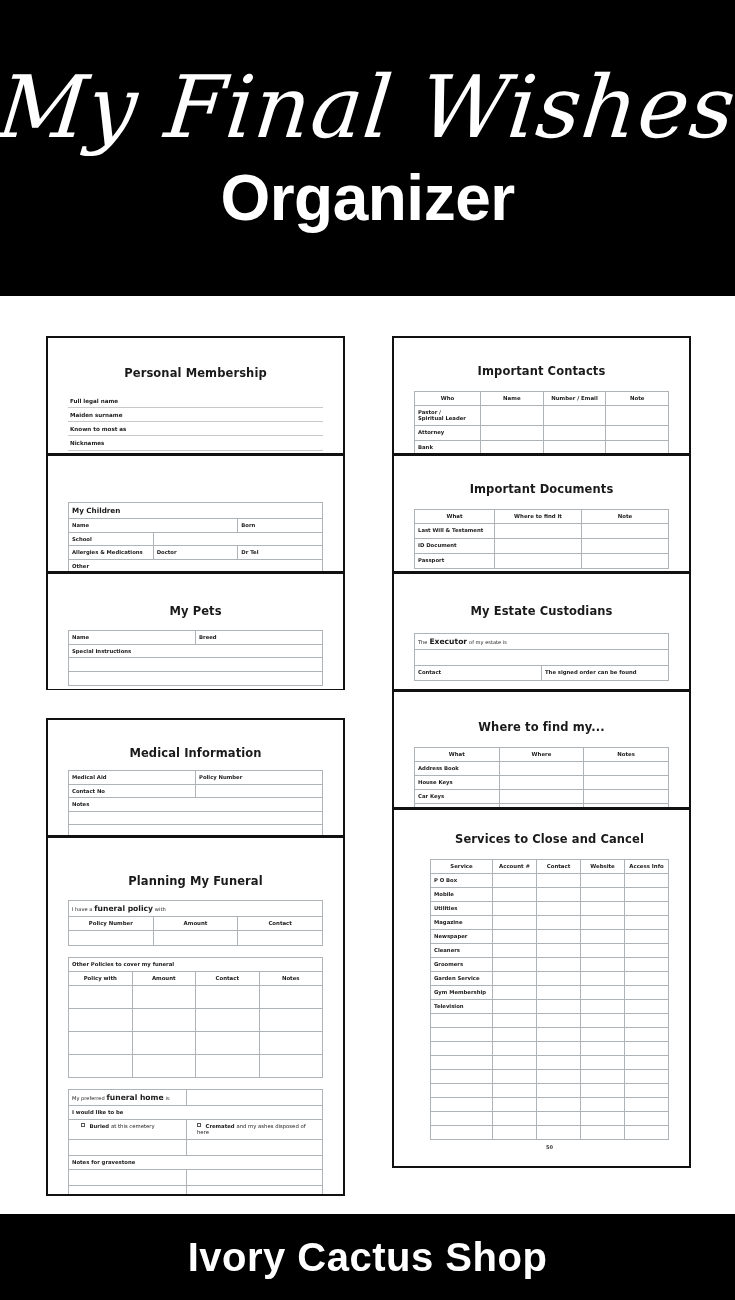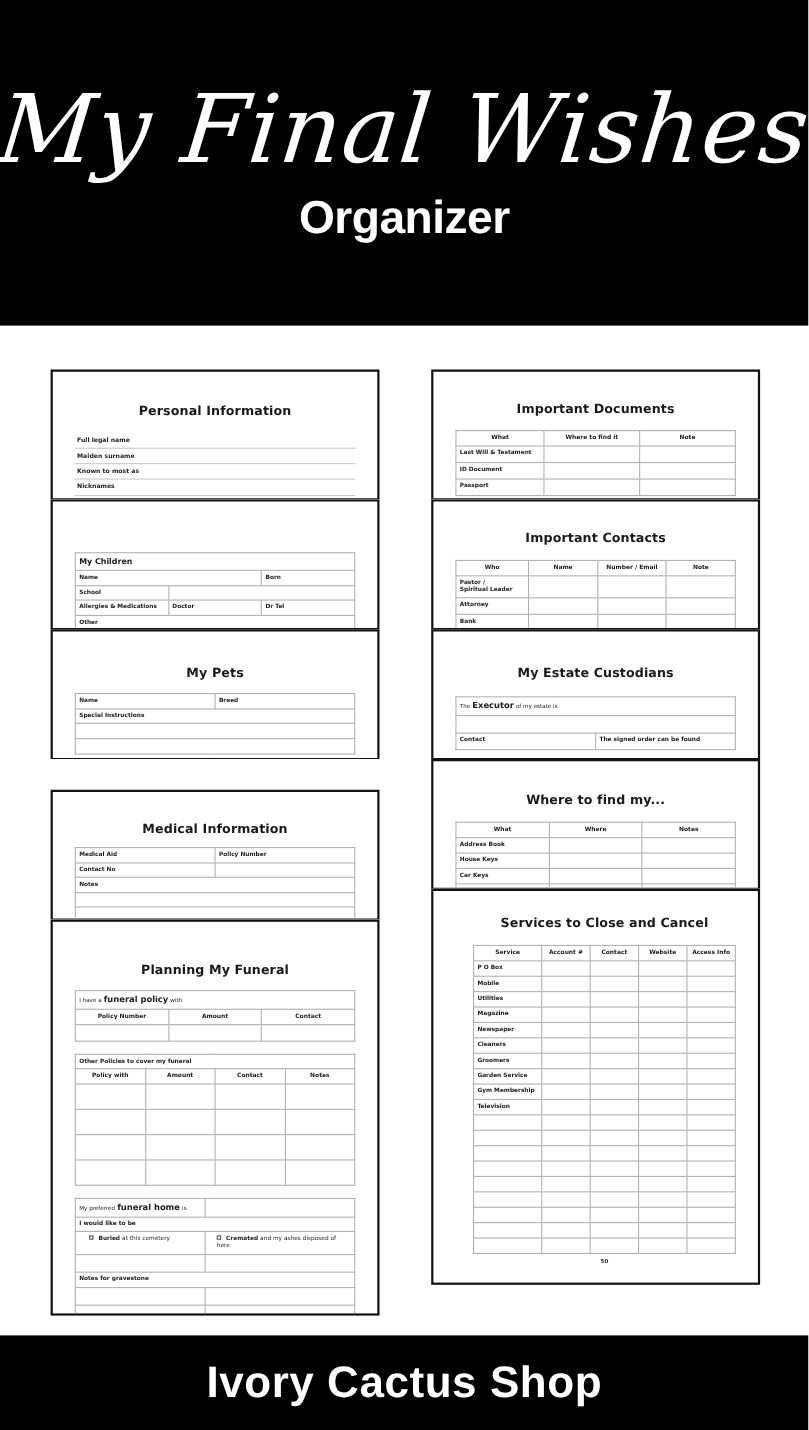--- a/index.html
+++ b/index.html
@@ -28,21 +28,21 @@
     line-height: 0.96;
     letter-spacing: 1px;
     white-space: nowrap;
     transform: skewX(-6deg);
     margin-bottom: 18px;
   }
   .header-sub {
     color: #ffffff;
     font-family: "Liberation Sans", sans-serif;
     font-weight: 700;
-    font-size: 42px;
+    font-size: 64px;
     line-height: 1;
     letter-spacing: -0.5px;
   }
 
   
   .footer-band {
     position: absolute; left: 0; bottom: 0; width: 735px; height: 86px;
     background: #000000;
     display: flex; align-items: center; justify-content: center;
   }
@@ -158,21 +158,21 @@
   <div class="header-band">
     <div class="header-script">My Final Wishes</div>
     <div class="header-sub">Organizer</div>
   </div>
 
   <div class="sheets">
 
     <div class="col col-left">
 
       <div class="panel" style="height:118px;">
-        <div class="panel-title" style="margin-top:28px;">Personal Information</div>
+        <div class="panel-title" style="margin-top:28px;">Personal Membership</div>
         <div class="ruled" style="margin-top:14px;">
           <div class="ruled-row">Full legal name</div>
           <div class="ruled-row">Maiden surname</div>
           <div class="ruled-row">Known to most as</div>
           <div class="ruled-row">Nicknames</div>
         </div>
       </div>
 
       <div class="panel" style="height:118px;">
         <div class="spacer-sm" style="height:46px;"></div>
@@ -352,48 +352,20 @@
           </table>
 
         <div class="pagenum">24</div>
       </div>
 
     </div>
 
     <div class="col col-right">
 
       <div class="panel" style="height:118px;">
-        <div class="panel-title" style="margin-top:26px;">Important Documents</div>
-        <table class="ft" style="margin-top:13px;">
-          <tbody>
-              <tr>
-            <th style="width:80px;">What</th>
-            <th>Where to find it</th>
-            <th>Note</th>
-          </tr>
-          <tr>
-            <td style="height:15px;">Last Will &amp; Testament</td>
-            <td class="blank"></td>
-            <td class="blank"></td>
-          </tr>
-          <tr>
-            <td style="height:15px;">ID Document</td>
-            <td class="blank"></td>
-            <td class="blank"></td>
-          </tr>
-          <tr>
-            <td style="height:15px;">Passport</td>
-            <td class="blank"></td>
-            <td class="blank"></td>
-          </tr>
-        </tbody>
-          </table>
-      </div>
-
-      <div class="panel" style="height:118px;">
         <div class="panel-title" style="margin-top:26px;">Important Contacts</div>
         <table class="ft" style="margin-top:13px;">
           <tbody>
               <tr>
             <th style="width:66px;">Who</th>
             <th>Name</th>
             <th>Number / Email</th>
             <th>Note</th>
           </tr>
           <tr>
@@ -405,20 +377,48 @@
           </tr>
           <tr>
             <td style="height:15px;">Attorney</td>
             <td class="blank"></td>
             <td class="blank"></td>
             <td class="blank"></td>
           </tr>
           <tr>
             <td style="height:15px;">Bank</td>
             <td class="blank"></td>
+            <td class="blank"></td>
+            <td class="blank"></td>
+          </tr>
+        </tbody>
+          </table>
+      </div>
+
+      <div class="panel" style="height:118px;">
+        <div class="panel-title" style="margin-top:26px;">Important Documents</div>
+        <table class="ft" style="margin-top:13px;">
+          <tbody>
+              <tr>
+            <th style="width:80px;">What</th>
+            <th>Where to find it</th>
+            <th>Note</th>
+          </tr>
+          <tr>
+            <td style="height:15px;">Last Will &amp; Testament</td>
+            <td class="blank"></td>
+            <td class="blank"></td>
+          </tr>
+          <tr>
+            <td style="height:15px;">ID Document</td>
+            <td class="blank"></td>
+            <td class="blank"></td>
+          </tr>
+          <tr>
+            <td style="height:15px;">Passport</td>
             <td class="blank"></td>
             <td class="blank"></td>
           </tr>
         </tbody>
           </table>
       </div>
 
       <div class="panel" style="height:118px;">
         <div class="panel-title" style="margin-top:30px;">My Estate Custodians</div>
         <table class="ft" style="margin-top:15px;">

